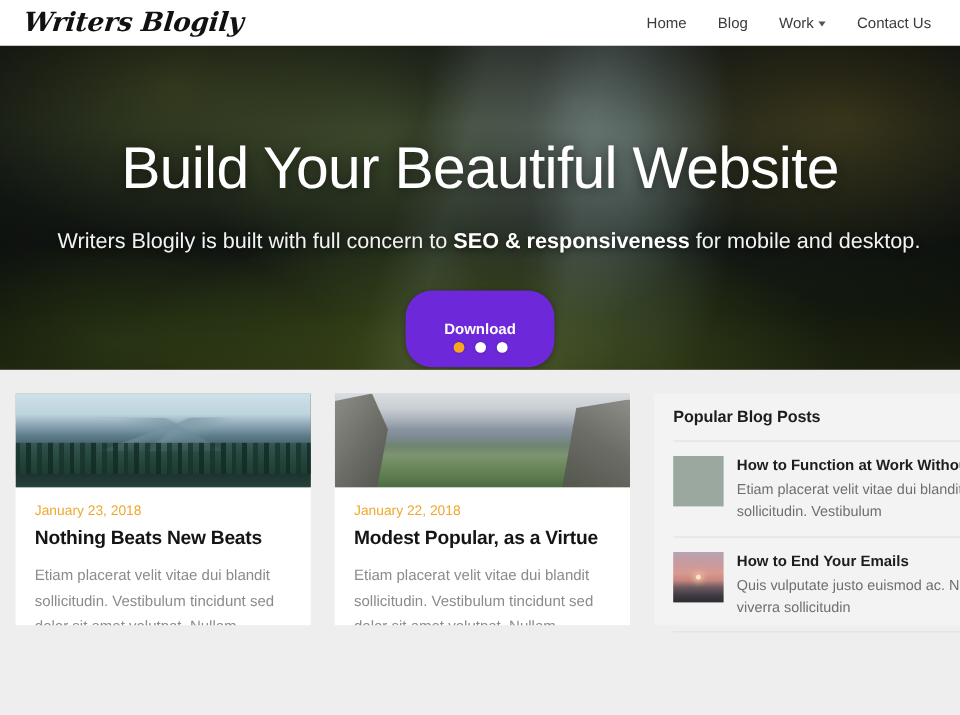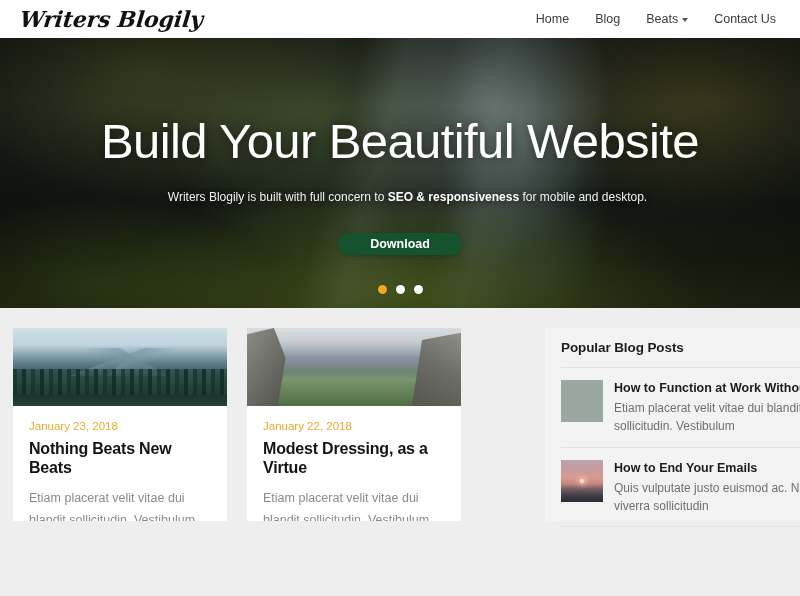--- a/index.html
+++ b/index.html
@@ -91,37 +91,37 @@
   .hero-title {
     font-size: 49px;
     font-weight: 400;
     color: #ffffff;
     letter-spacing: -0.6px;
     line-height: 1.05;
     text-shadow: 0 1px 10px rgba(0,0,0,0.45);
   }
   .hero-sub {
     margin-top: 21px;
-    font-size: 12px;
+    font-size: 18px;
     line-height: 1.55;
     color: #f2f2f2;
     text-shadow: 0 1px 6px rgba(0,0,0,0.6);
     margin-left: 15px;
   }
   .hero-sub b { font-weight: 700; color: #ffffff; }
   .btn-download {
     margin-top: 26px;
     display: inline-block;
-    background: #14532d;
+    background: #6d28d9;
     color: #ffffff;
     font-size: 12.5px;
     font-weight: 700;
     border: none;
     border-radius: 22px;
-    padding: 4px 32px;
+    padding: 25px 32px;
     cursor: pointer;
     font-family: "Liberation Sans", sans-serif;
     box-shadow: 0 1px 4px rgba(0,0,0,0.25);
   }
   .hero-dots {
     position: absolute;
     bottom: 14px; left: 0; right: 0;
     display: flex; justify-content: center; gap: 9px;
     z-index: 4;
   }
@@ -139,21 +139,21 @@
     padding: 20px 13px 0 13px;
     background: #eeeeee;
     height: 213px;
   }
   .posts-col {
     display: flex;
     gap: 20px;
     flex: 0 0 512px;
   }
   .post-card {
-    width: 214px;
+    width: 246px;
     background: #ffffff;
     overflow: hidden;
   }
   .card-photo { height: 78px; width: 100%; }
   .photo-mountains {
     background:
       linear-gradient(180deg, #cfe0e8 0%, #bed4de 22%, #8fa9b6 33%, #5e7d8c 45%, #3e5a63 58%, #2e4a47 70%, #233c38 78%, #1d3330 86%, #27403c 100%),
       #2e4a47;
     position: relative;
   }
@@ -275,21 +275,21 @@
 <header class="site-header">
   <div class="logo">Writers Blogily</div>
   <nav class="main-nav">
     <a class="nav-link" href="#">
       <span>Home</span>
     </a>
     <a class="nav-link" href="#">
       <span>Blog</span>
     </a>
     <a class="nav-link" href="#">
-      <span>Beats</span>
+      <span>Work</span>
       <i class="caret"></i>
     </a>
     <a class="nav-link" href="#">
       <span>Contact Us</span>
     </a>
   </nav>
 </header>
 
 <section class="hero">
   <div class="hero-bg"></div>
@@ -321,21 +321,21 @@
         <div class="card-date">January 23, 2018</div>
         <h2 class="card-title">Nothing Beats New Beats</h2>
         <p class="card-excerpt">Etiam placerat velit vitae dui blandit sollicitudin. Vestibulum tincidunt sed dolor sit amet volutpat. Nullam egestas sem et</p>
       </div>
     </article>
 
     <article class="post-card">
       <div class="card-photo photo-valley"></div>
       <div class="card-body">
         <div class="card-date">January 22, 2018</div>
-        <h2 class="card-title">Modest Dressing, as a Virtue</h2>
+        <h2 class="card-title">Modest Popular, as a Virtue</h2>
         <p class="card-excerpt">Etiam placerat velit vitae dui blandit sollicitudin. Vestibulum tincidunt sed dolor sit amet volutpat. Nullam egestas sem et</p>
       </div>
     </article>
 
   </div>
 
   <aside class="sidebar">
     <div class="widget-title">Popular Blog Posts</div>
 
     <div class="popular-item">

